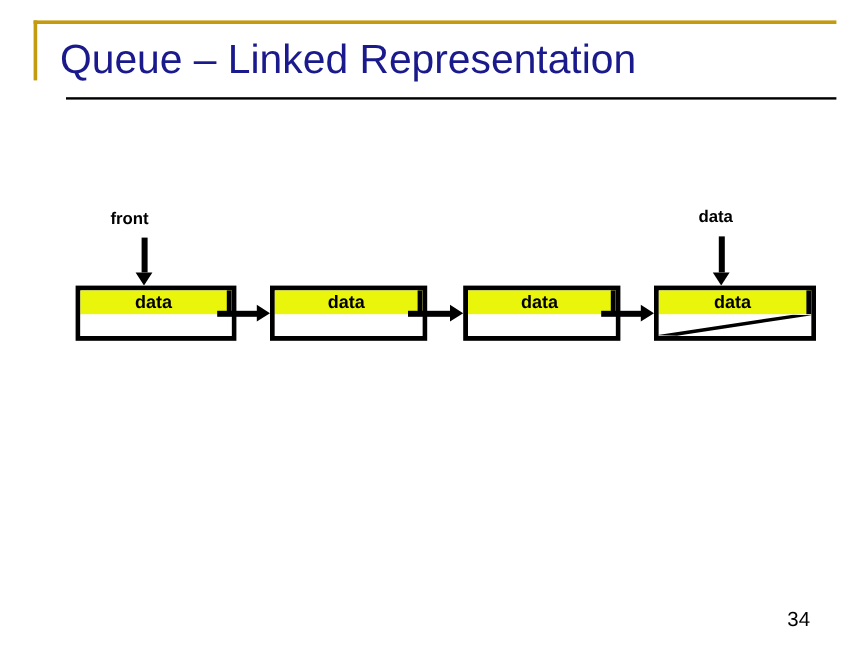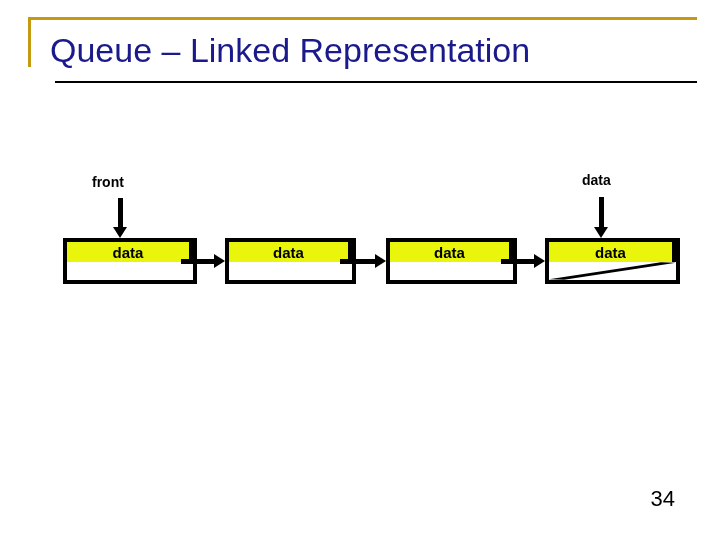--- a/index.html
+++ b/index.html
@@ -143,22 +143,22 @@
     width: 0; height: 0;
     border-left: 7px solid transparent;
     border-right: 7px solid transparent;
     border-top: 11px solid #000000;
   }
 
   
   #slide-number {
     position: absolute;
     right: 45px;
-    top: 488px;
-    font-size: 22px;
+    top: 508px;
+    font-size: 17px;
     color: #000000;
     line-height: 1;
   }
 </style>
 </head>
 <body>
 
 <div id="title-area">
   <div id="title-rule-top"></div>
   <div id="title-rule-left"></div>

